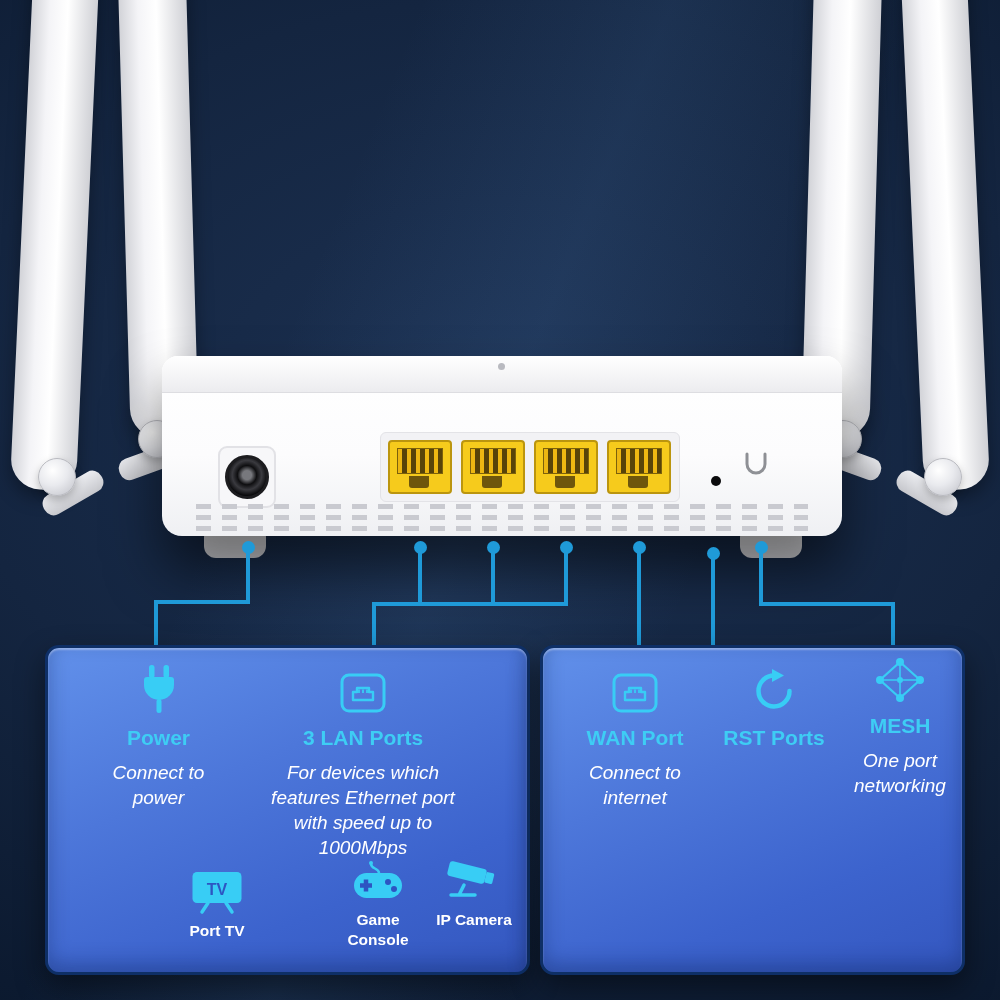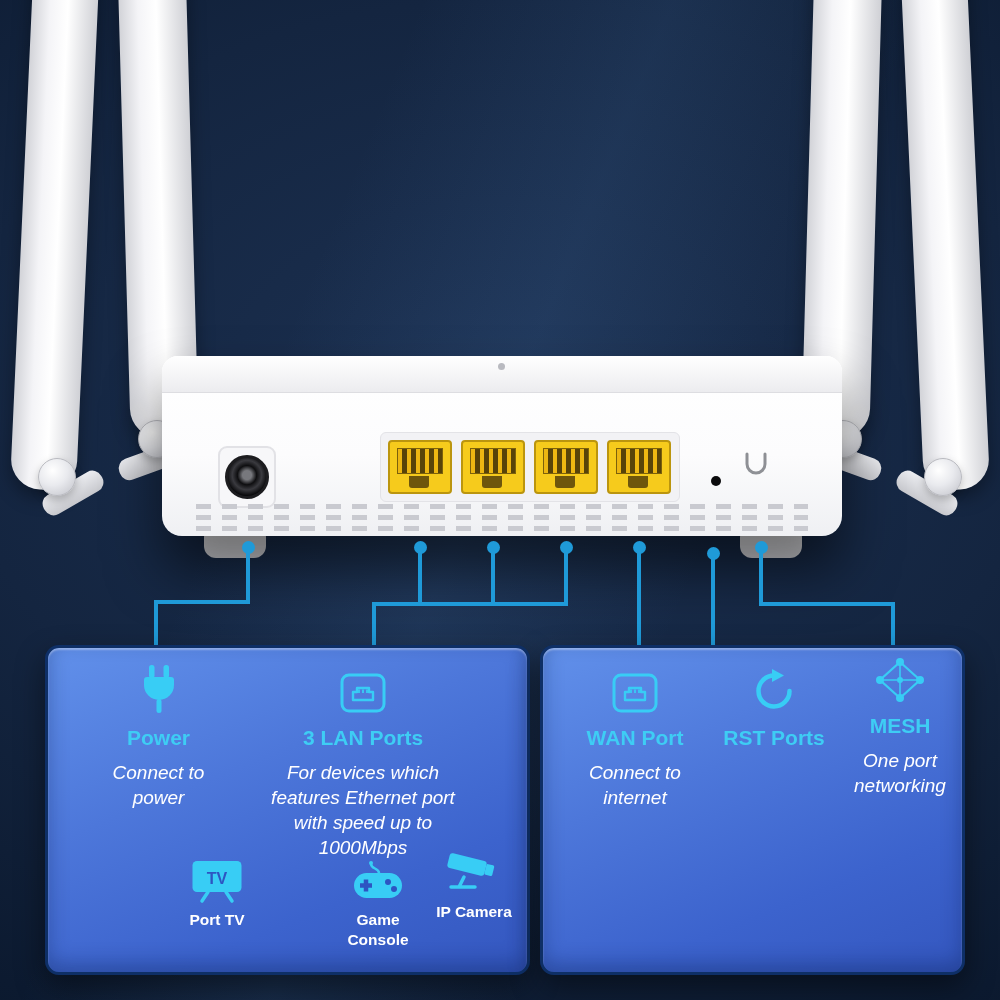--- a/index.html
+++ b/index.html
@@ -93,24 +93,24 @@
   .f-title{margin-top:12px;font-size:21px;font-weight:bold;color:#3ecdf4;}
   .f-desc{margin-top:10px;font-size:19px;line-height:1.32;color:#ffffff;white-space:pre-line;font-style:italic;}
   .col-power{left:18px;top:14px;width:185px;}
   .col-lan{left:190px;top:14px;width:250px;}
   .col-wan{left:12px;top:14px;width:160px;}
   .col-rst{left:158px;top:14px;width:146px;}
   .col-mesh{left:296px;top:2px;width:122px;}
   .device{position:absolute;text-align:center;}
   .d-iconbox{height:50px;display:flex;align-items:flex-end;justify-content:center;}
   .d-label{margin-top:6px;font-size:15.5px;font-weight:bold;color:#ffffff;line-height:1.3;white-space:normal;}
-  .d-tv{left:120px;top:206px;width:98px;}
+  .d-tv{left:120px;top:217px;width:98px;}
   .d-pc{left:220px;top:206px;width:56px;}
   .d-game{left:288px;top:206px;width:84px;}
-  .d-cam{left:374px;top:198px;width:104px;}
+  .d-cam{left:374px;top:206px;width:104px;}
 </style>
 </head>
 <body>
 
 <div class="stage">
 
   <div class="antenna a1"></div>
   <div class="antenna a2"></div>
   <div class="antenna a3"></div>
   <div class="antenna a4"></div>

